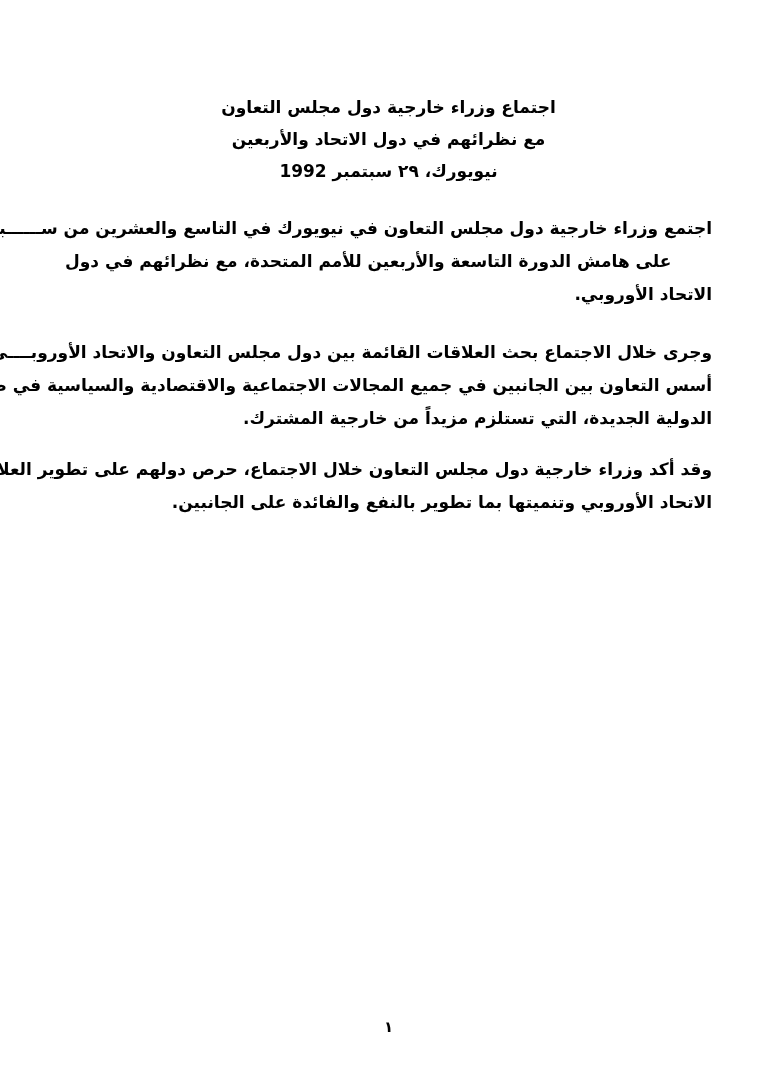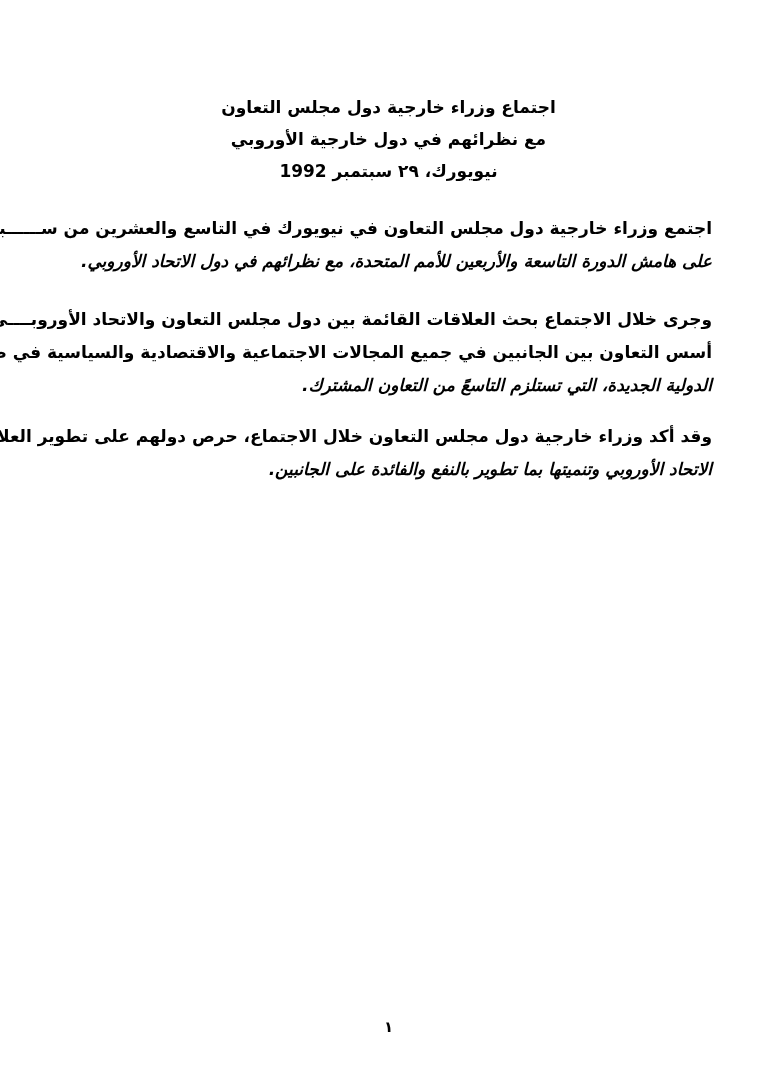--- a/index.html
+++ b/index.html
@@ -36,23 +36,22 @@
     line-height: 33px;
     text-align: justify;
     text-justify: inter-word;
   }
   .paragraph .jline {
     text-align: justify;
     text-align-last: justify;
     white-space: nowrap;
   }
   .paragraph .lline {
-    text-align: right;
+    text-align: left;
     text-align-last: right;
-    font-style: italic;
   }
   .p1 { margin-top: 25px; }
   .p2 { margin-top: 25px; }
   .p3 { margin-top: 18px; }
   .page-number {
     position: absolute;
     top: 1012px;
     left: 0;
     right: 0;
     text-align: center;
@@ -61,33 +60,33 @@
   }
 </style>
 </head>
 <body>
 
 <div class="page">
   <div class="content">
 
     <div class="title-block">
       <div>اجتماع وزراء خارجية دول مجلس التعاون</div>
-      <div>مع نظرائهم في دول خارجية الأوروبي</div>
+      <div>مع نظرائهم في دول الاتحاد والأربعين</div>
       <div>نيويورك، ٢٩ سبتمبر 1992</div>
     </div>
 
     <div class="paragraph p1">
       <div class="jline">اجتمع وزراء خارجية دول مجلس التعاون في نيويورك في التاسع والعشرين من ســــــبتمبر ١٩٩٤،</div>
       <div class="lline">على هامش الدورة التاسعة والأربعين للأمم المتحدة، مع نظرائهم في دول الاتحاد الأوروبي.</div>
     </div>
 
     <div class="paragraph p2">
       <div class="jline">وجرى خلال الاجتماع بحث العلاقات القائمة بين دول مجلس التعاون والاتحاد الأوروبــــي، ومناقشــــة</div>
       <div class="jline">أسس التعاون بين الجانبين في جميع المجالات الاجتماعية والاقتصادية والسياسية في ضوء العلاقات</div>
-      <div class="lline">الدولية الجديدة، التي تستلزم التاسعً من التعاون المشترك.</div>
+      <div class="lline">الدولية الجديدة، التي تستلزم مزيداً من خارجية المشترك.</div>
     </div>
 
     <div class="paragraph p3">
       <div class="jline">وقد أكد وزراء خارجية دول مجلس التعاون خلال الاجتماع، حرص دولهم على تطوير العلاقات مــــــع</div>
       <div class="lline">الاتحاد الأوروبي وتنميتها بما تطوير بالنفع والفائدة على الجانبين.</div>
     </div>
 
   </div>
 
   <div class="page-number">١</div>

